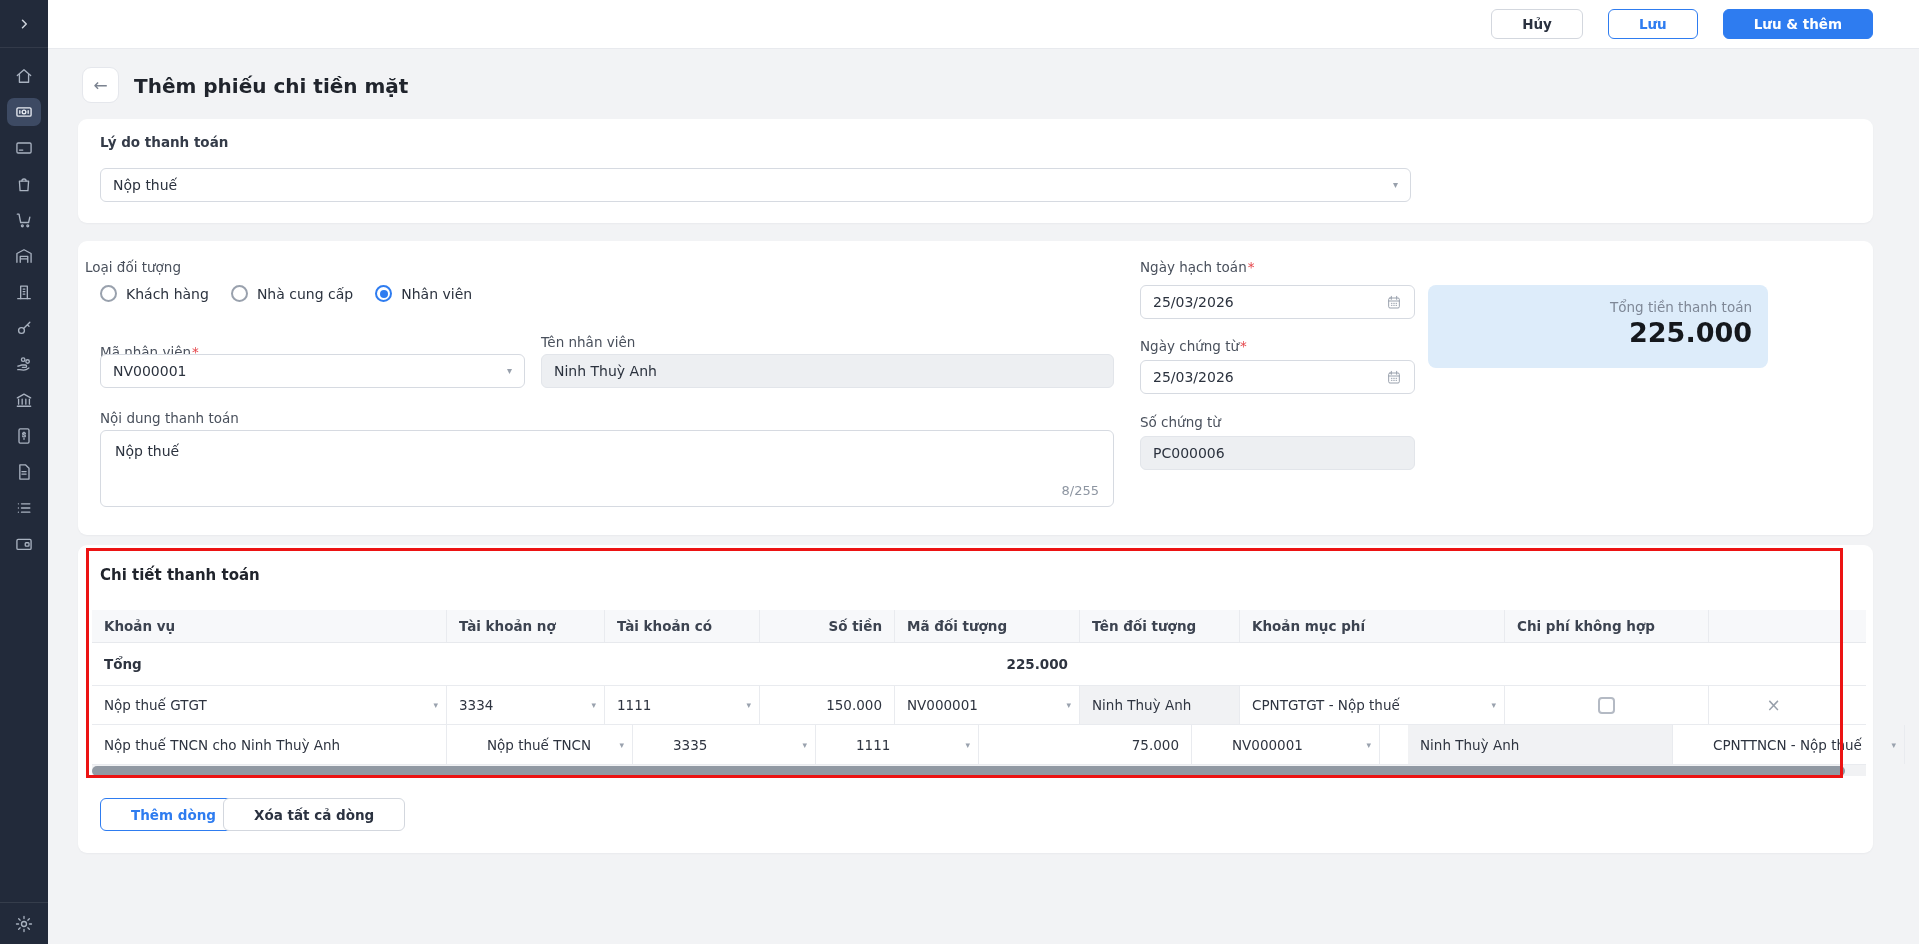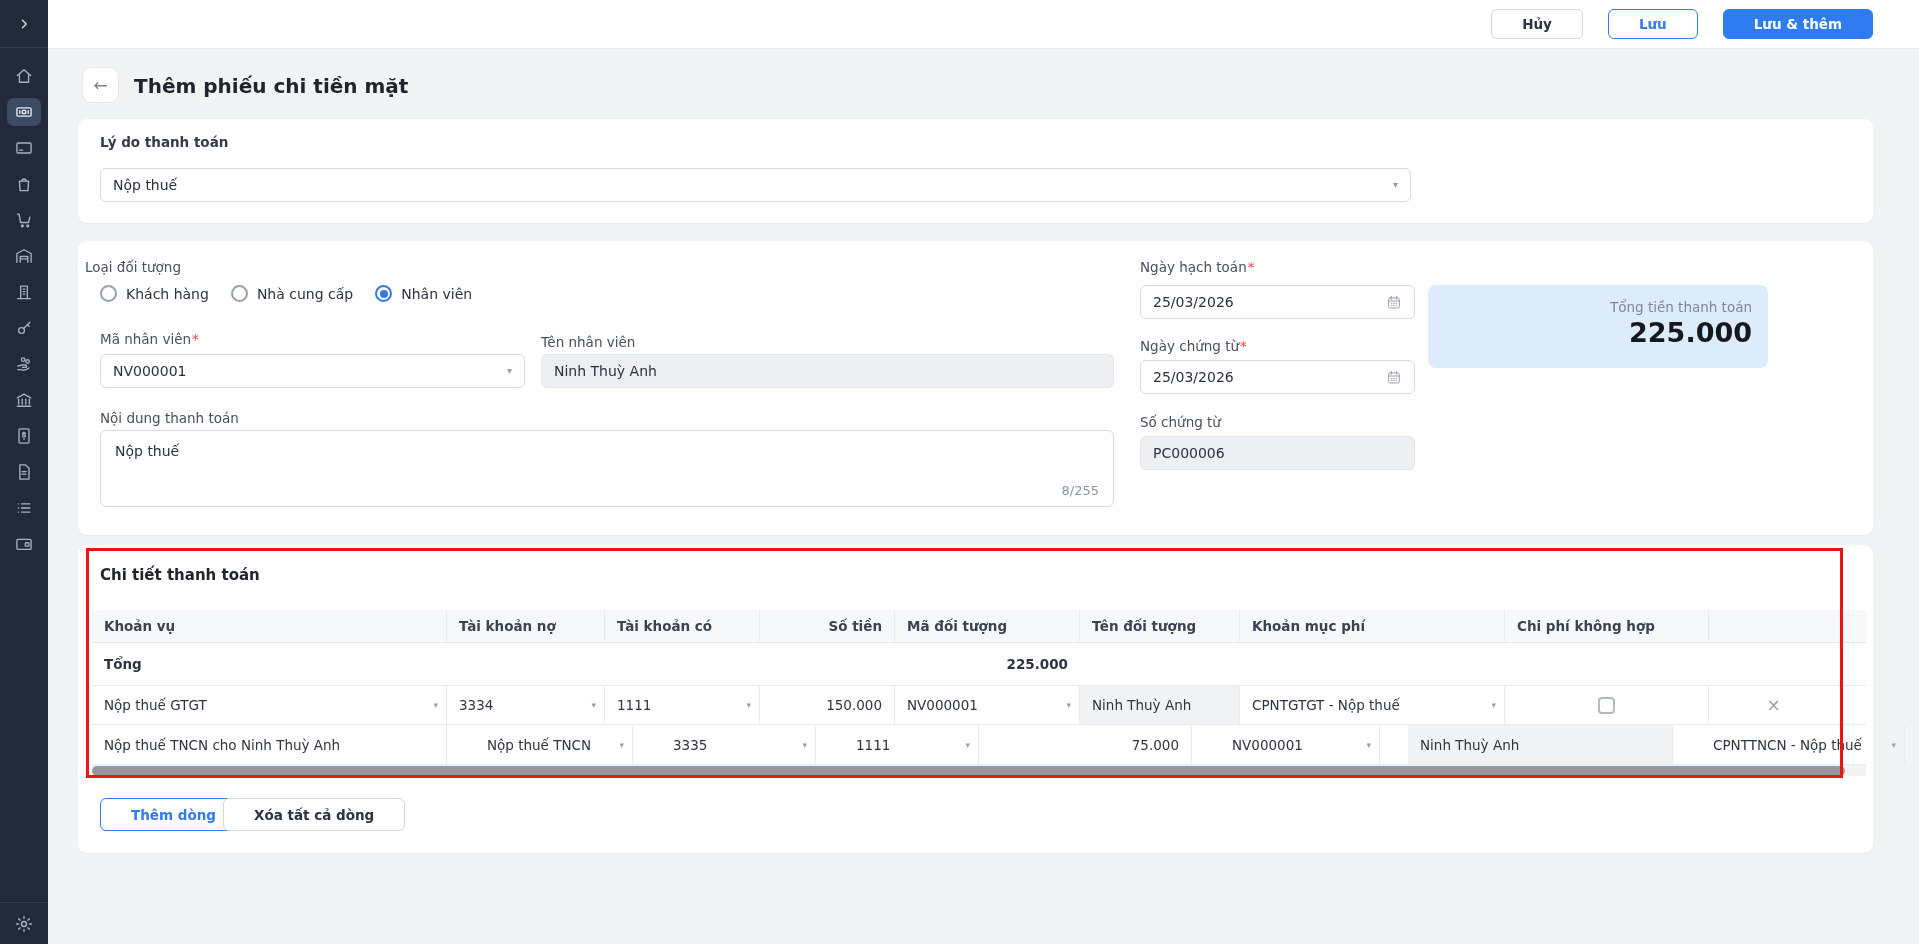--- a/index.html
+++ b/index.html
@@ -233,21 +233,21 @@
       <div class="radio-opt">
         <span class="rdot"></span>
         <span class="t">Nhà cung cấp</span>
       </div>
       <div class="radio-opt checked">
         <span class="rdot"></span>
         <span class="t">Nhân viên</span>
       </div>
     </div>
 
-    <div class="lbl" style="left:22px; top:90px;"><span>Mã nhân viên</span><span class="req">*</span></div>
+    <div class="lbl" style="left:22px; top:103px;"><span>Mã nhân viên</span><span class="req">*</span></div>
     <div class="field" style="left:22px; top:113px; width:425px;">
       <span class="grow">NV000001</span>
       <span class="chev">▾</span>
     </div>
 
     <div class="lbl" style="left:463px; top:93px;">Tên nhân viên</div>
     <div class="field disabled" style="left:463px; top:113px; width:573px;">
       <span class="grow">Ninh Thuỳ Anh</span>
     </div>
 

